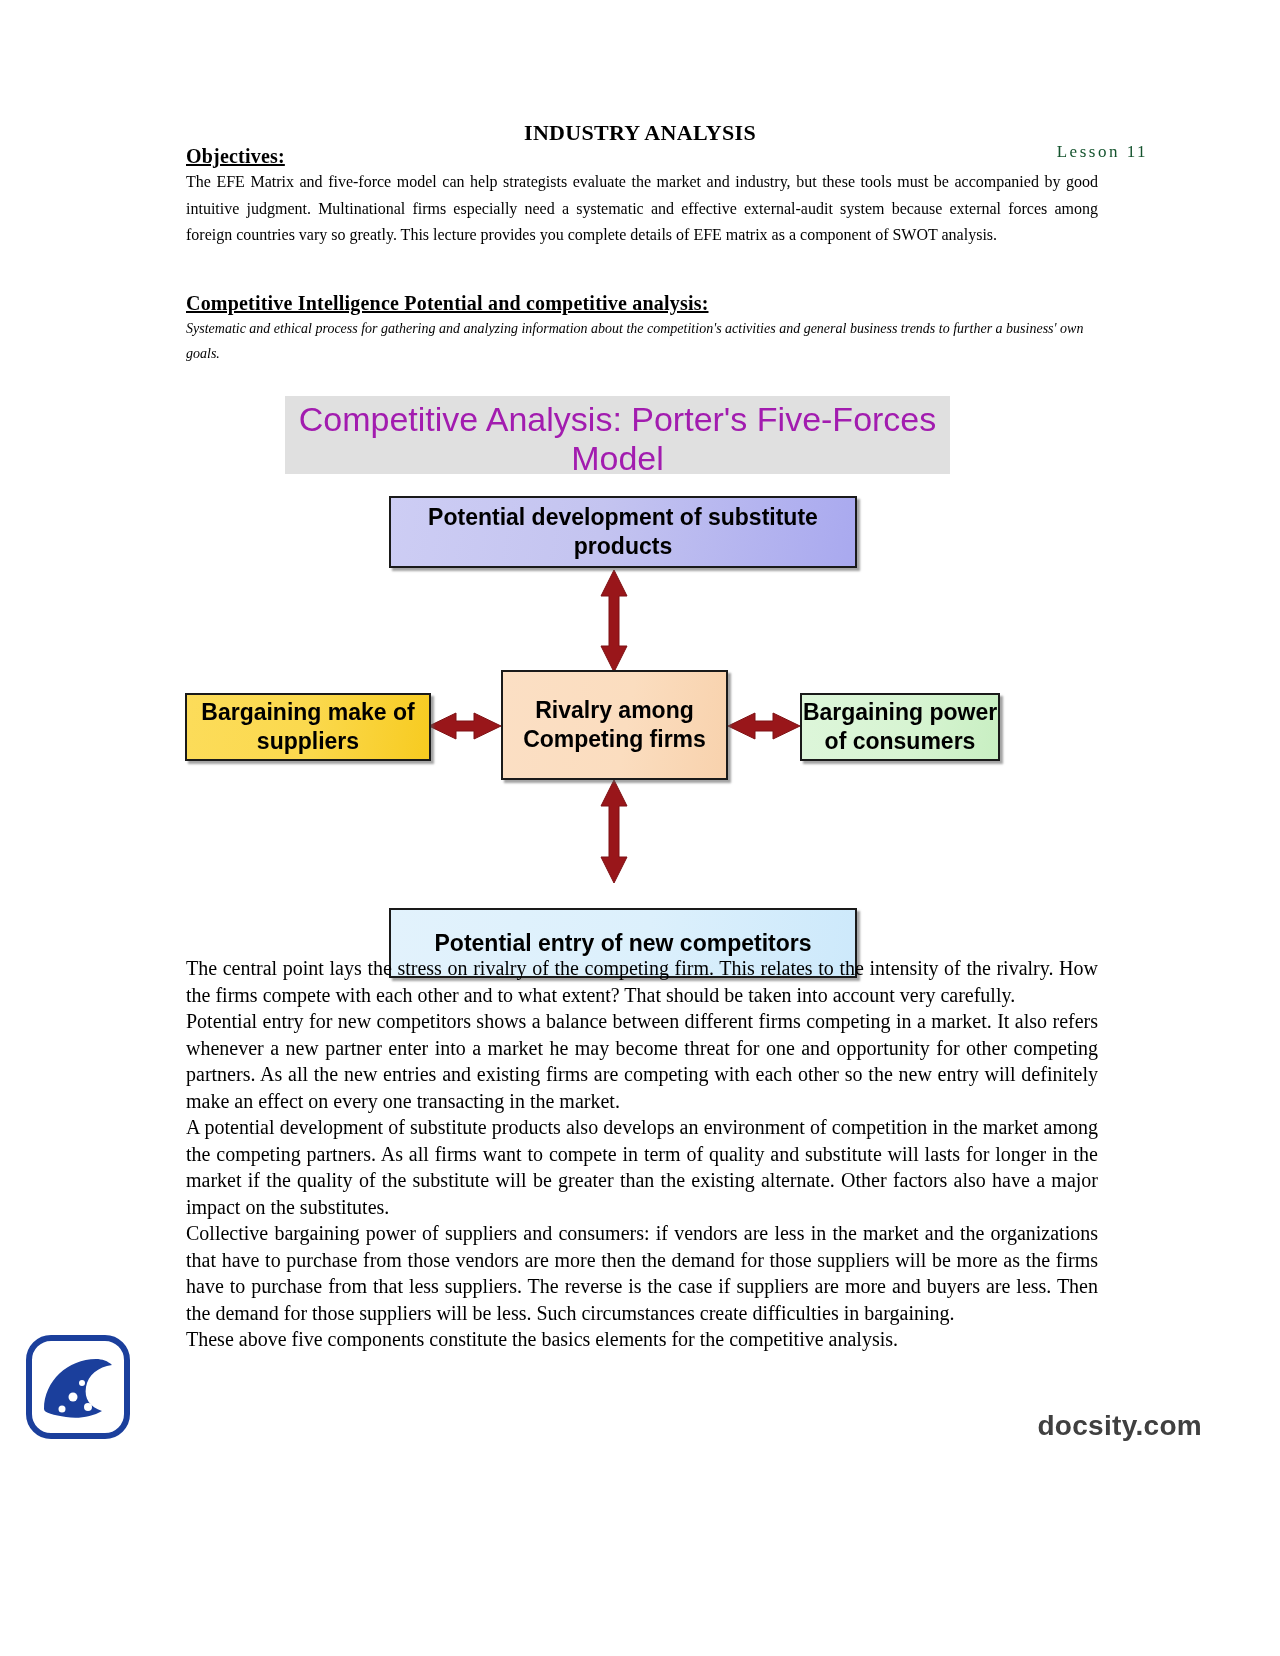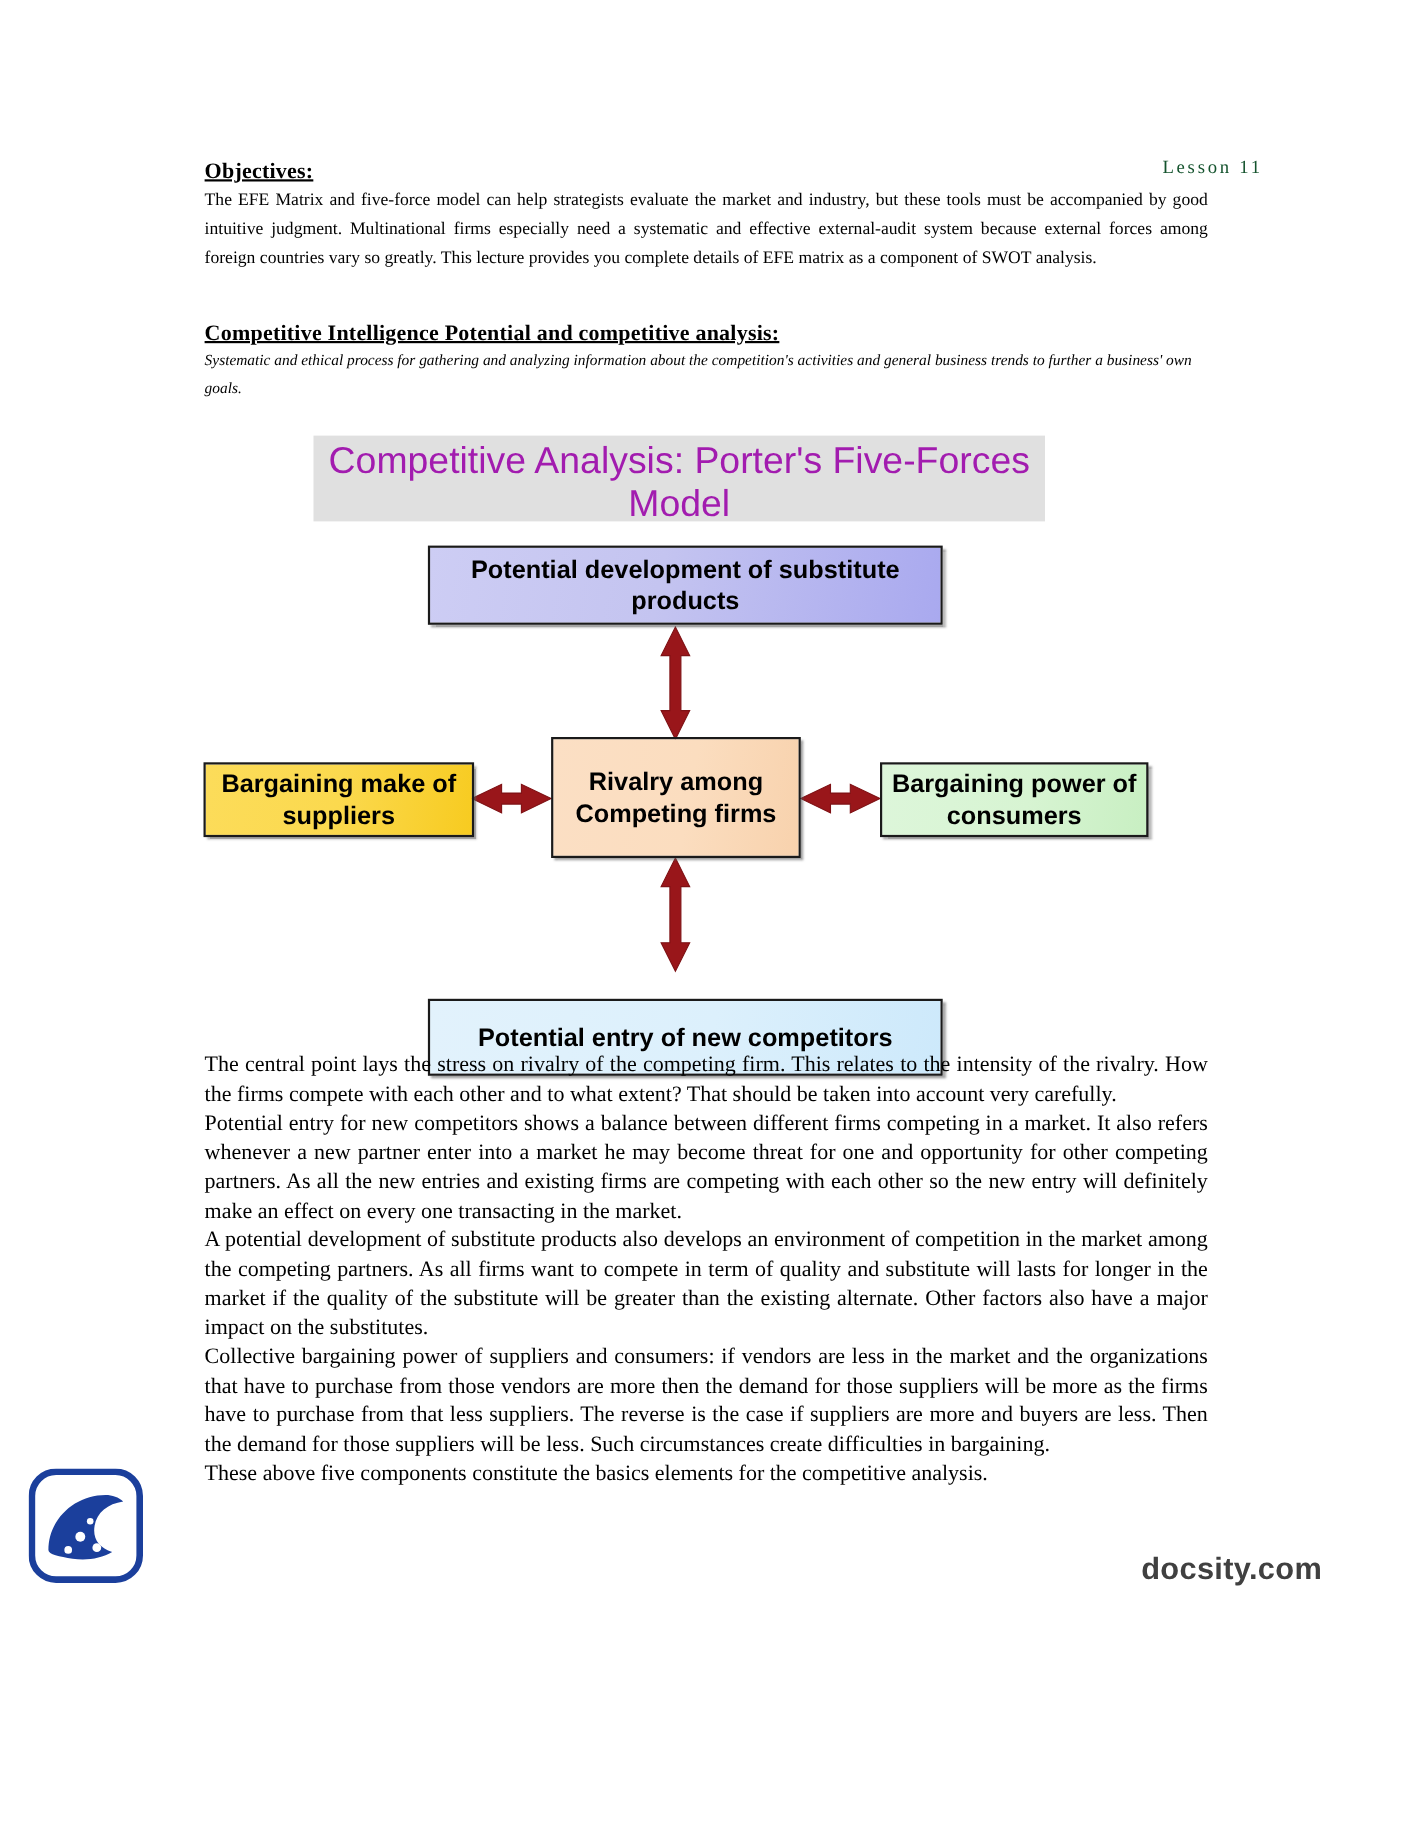--- a/index.html
+++ b/index.html
@@ -127,21 +127,21 @@
   }
   #node-rivalry {
     left: 501px; top: 282px; width: 227px; height: 110px;
     background: linear-gradient(100deg, #fbdfc4 0%, #fbddbf 55%, #f8d2ad 100%);
   }
   #node-suppliers {
     left: 185px; top: 305px; width: 246px; height: 68px;
     background: linear-gradient(100deg, #fcdc5a 0%, #fbd94e 50%, #f7cb20 100%);
   }
   #node-consumers {
-    left: 800px; top: 305px; width: 244px; height: 68px;
+    left: 800px; top: 305px; width: 200px; height: 68px;
     background: linear-gradient(100deg, #ddf6da 0%, #d7f4d2 55%, #c8efc2 100%);
   }
   #node-entrants {
     left: 389px; top: 520px; width: 468px; height: 70px;
     background: linear-gradient(100deg, #e2f2fc 0%, #dcf0fc 55%, #cde9fb 100%);
   }
 
   .arrow-svg {
     position: absolute;
     left: 0; top: 0;
@@ -167,20 +167,21 @@
     color: #404040;
     letter-spacing: 0.3px;
   }
 </style>
 </head>
 <body>
 
 <div class="page">
 
   <div class="lesson-tag">Lesson 11</div>
+  <div class="doc-title">INDUSTRY ANALYSIS</div>
 
   <div class="col" id="objectives-block">
     <div class="sec-head">Objectives:</div>
     <p class="just">The EFE Matrix and five-force model can help strategists evaluate the market and industry, but these tools must be accompanied by good intuitive judgment. Multinational firms especially need a systematic and effective external-audit system because external forces among foreign countries vary so greatly. This lecture provides you complete details of EFE matrix as a component of SWOT analysis.</p>
   </div>
 
   <div class="col" id="intel-block">
     <div class="sec-head">Competitive Intelligence Potential and competitive analysis:</div>
     <p class="italic">Systematic and ethical process for gathering and analyzing information about the competition's activities and general business trends to further a business' own goals.</p>
   </div>

